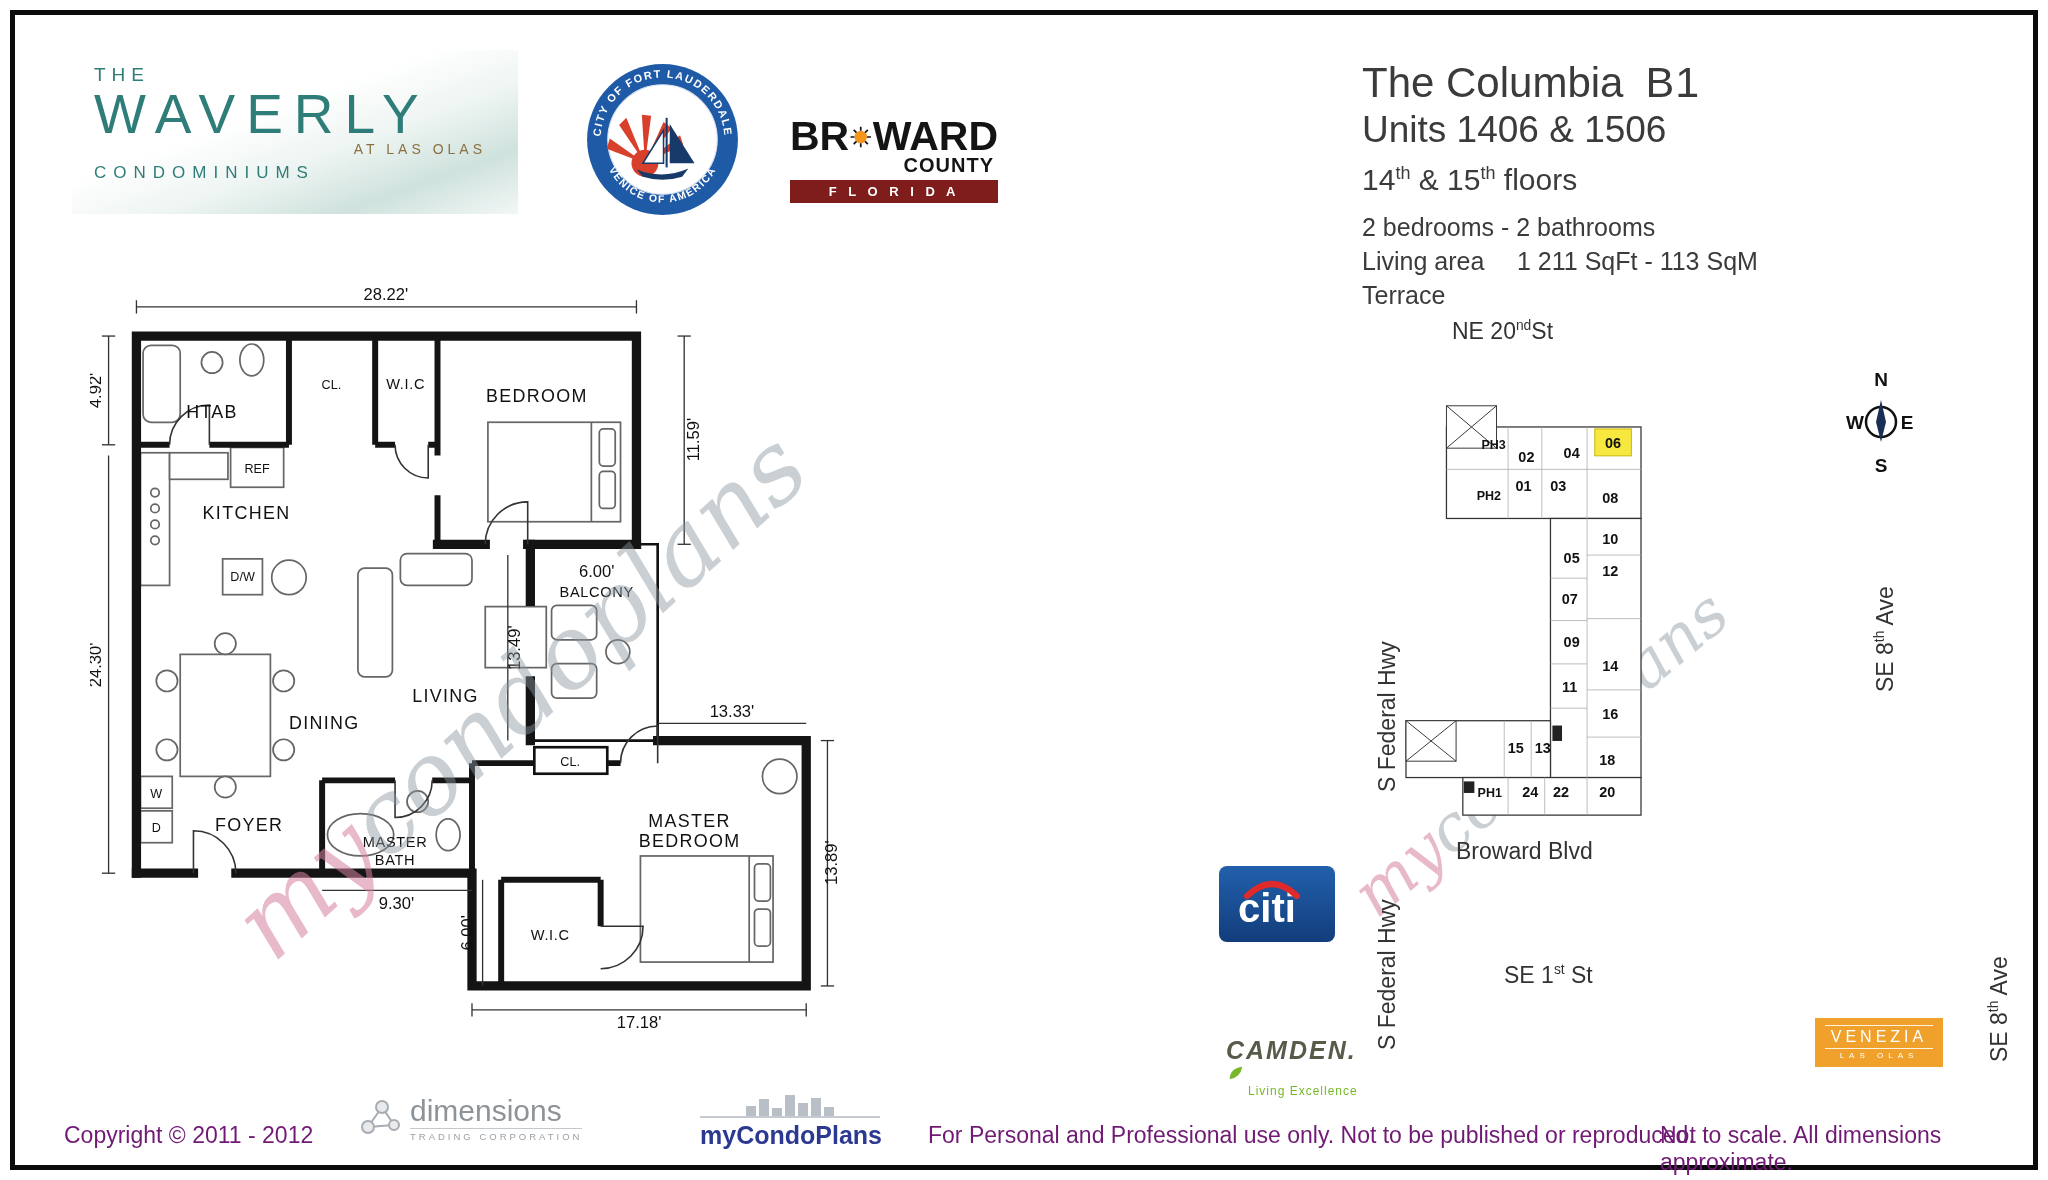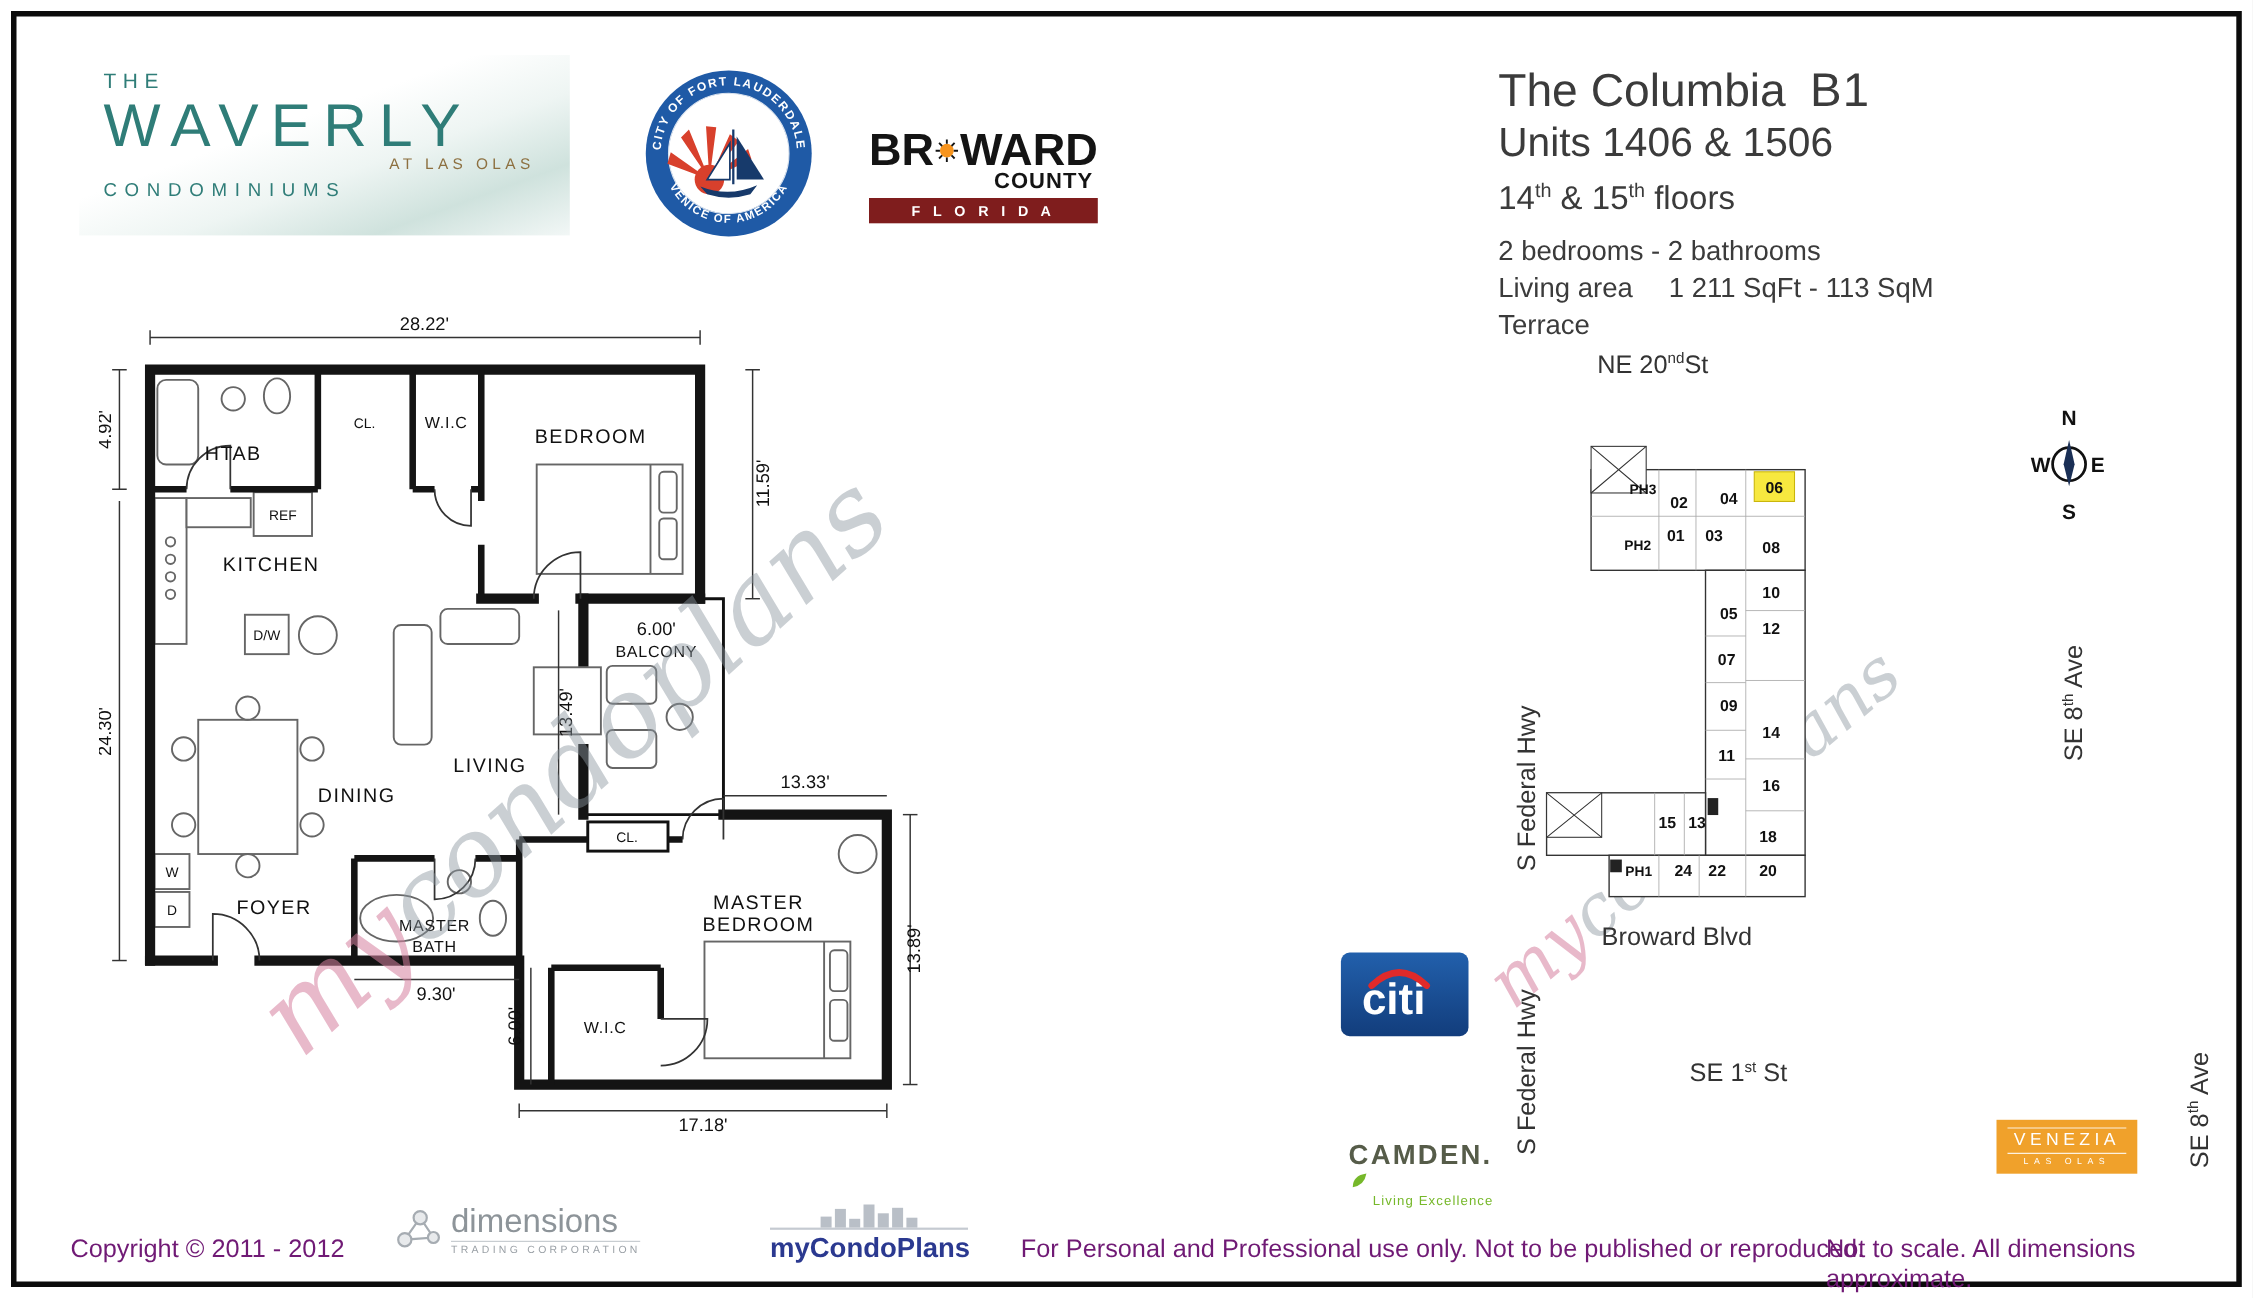--- a/index.html
+++ b/index.html
@@ -51,21 +51,21 @@
   .unit-ph{font-size:13px;}
   .street{position:absolute;font-size:23px;color:#333;white-space:nowrap;}
   .street.vert{transform:rotate(-90deg);transform-origin:0 0;}
   .compass{position:absolute;left:1845px;top:370px;width:72px;height:110px;}
   .compass text{font-size:19px;font-weight:bold;fill:#111;}
 
   
   .citi{position:absolute;left:1219px;top:866px;width:116px;height:76px;border-radius:8px;
     background:linear-gradient(180deg,#2260ac,#123d7c);}
   .camden{position:absolute;left:1226px;top:1036px;width:140px;}
-  .camden .word{font-size:25px;font-weight:bold;letter-spacing:2px;color:#565c49;display:inline-block;}
+  .camden .word{font-size:25px;font-weight:bold;letter-spacing:2px;color:#565c49;display:inline-block;font-style:italic;}
   .camden .tag{font-size:12px;color:#76b82a;letter-spacing:1px;margin-top:1px;margin-left:22px;}
   .camden svg{vertical-align:top;margin-left:2px;}
   .venezia{position:absolute;left:1815px;top:1018px;width:128px;height:49px;background:#f0a12b;
     display:flex;flex-direction:column;justify-content:center;align-items:center;box-sizing:border-box;}
   .venezia .word{color:#fff;font-size:16px;letter-spacing:4px;border-top:1px solid rgba(255,255,255,.85);
     border-bottom:1px solid rgba(255,255,255,.85);padding:2px 6px;}
   .venezia .sub{color:#fff;font-size:8px;letter-spacing:5px;margin-top:2px;}
 
   
   .wm{position:absolute;font-family:"DejaVu Serif",serif;font-style:italic;white-space:nowrap;pointer-events:none;}
@@ -325,21 +325,21 @@
     <text class="unit-ph" x="91" y="412" text-anchor="middle">PH1</text>
     <text class="unit" x="133" y="412" text-anchor="middle">24</text>
     <text class="unit" x="165" y="412" text-anchor="middle">22</text>
     <text class="unit" x="213" y="412" text-anchor="middle">20</text>
   </svg>
 
   <div class="street" style="left:1452px;top:318px;"><span>NE 20</span><sup>nd</sup><span>St</span></div>
   <div class="street vert" style="left:1374px;top:792px;">S Federal Hwy</div>
   <div class="street vert" style="left:1374px;top:1050px;">S Federal Hwy</div>
   <div class="street" style="left:1456px;top:838px;text-align:center;">Broward Blvd</div>
-  <div class="street" style="left:1504px;top:962px;margin-left:32px;"><span>SE 1</span><sup>st</sup><span> St</span></div>
+  <div class="street" style="left:1504px;top:962px;"><span>SE 1</span><sup>st</sup><span> St</span></div>
   <div class="street vert" style="left:1872px;top:692px;"><span>SE 8</span><sup>th</sup><span> Ave</span></div>
   <div class="street vert" style="left:1986px;top:1062px;"><span>SE 8</span><sup>th</sup><span> Ave</span></div>
 
   <svg class="compass" viewBox="0 0 72 110">
     <text x="36" y="16" text-anchor="middle">N</text>
     <text x="10" y="59" text-anchor="middle">W</text>
     <text x="62" y="59" text-anchor="middle">E</text>
     <text x="36" y="102" text-anchor="middle">S</text>
     <circle cx="36" cy="52" r="15" fill="none" stroke="#111" stroke-width="2.5"></circle>
     <polygon points="36,30 31,52 36,72 41,52" fill="#1a2f55"></polygon>

